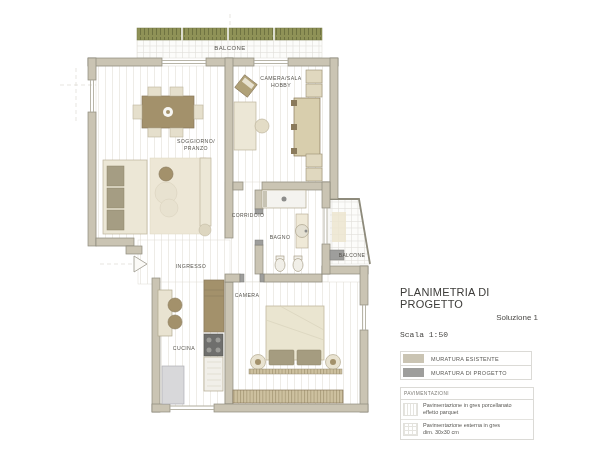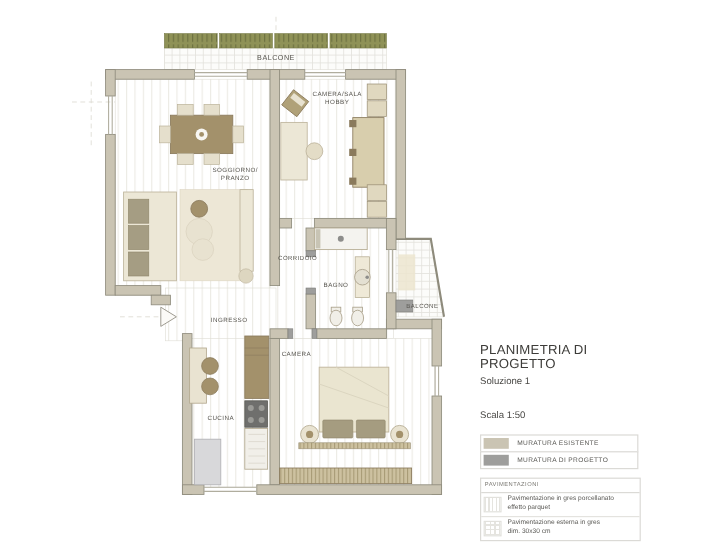--- a/index.html
+++ b/index.html
@@ -4,22 +4,22 @@
 <style>
   html,body{margin:0;padding:0;background:#ffffff;}
   #stage{position:relative;width:600px;height:460px;background:#ffffff;overflow:hidden;
          font-family:"Liberation Sans", sans-serif;}
   #plan-svg{position:absolute;left:0;top:0;}
   .plan-label{fill:#56544e;font-family:"Liberation Sans",sans-serif;letter-spacing:0.4px;}
 
   
   .panel{position:absolute;left:400px;top:286px;width:138px;color:#403e3b;}
   .panel-title{font-size:11px;letter-spacing:0.2px;color:#3d3c39;}
-  .panel-sub{font-size:8px;margin-top:3px;color:#4a4946;}
-  .panel-scale{font-size:8px;margin-top:19px;color:#4a4946;}
+  .panel-sub{font-size:8px;margin-top:3px;color:#4a4946;text-align:right;}
+  .panel-scale{font-size:8px;margin-top:8px;color:#4a4946;font-family:Liberation Mono, monospace;}
   .legend{margin-top:13px;width:132px;}
   .legend-row{display:flex;align-items:center;height:13px;border:1px solid #dbdad6;
               margin-top:-1px;background:#ffffff;}
   .legend-sw{width:21px;height:9px;margin:0 7px 0 2px;flex:0 0 auto;}
   .sw-existing{background:#cac4b3;}
   .sw-new{background:#9e9e9c;}
   .legend-label{font-size:5.5px;letter-spacing:0.3px;color:#5a5955;}
   .fin-heading{margin-top:14px;font-size:7.5px;font-weight:bold;letter-spacing:0.4px;color:#454440;}
   .fin-table{margin-top:7px;width:132px;border:1px solid #dbdad6;}
   .fin-header{font-size:4.8px;letter-spacing:0.4px;color:#7b7973;padding:3px 3px;

